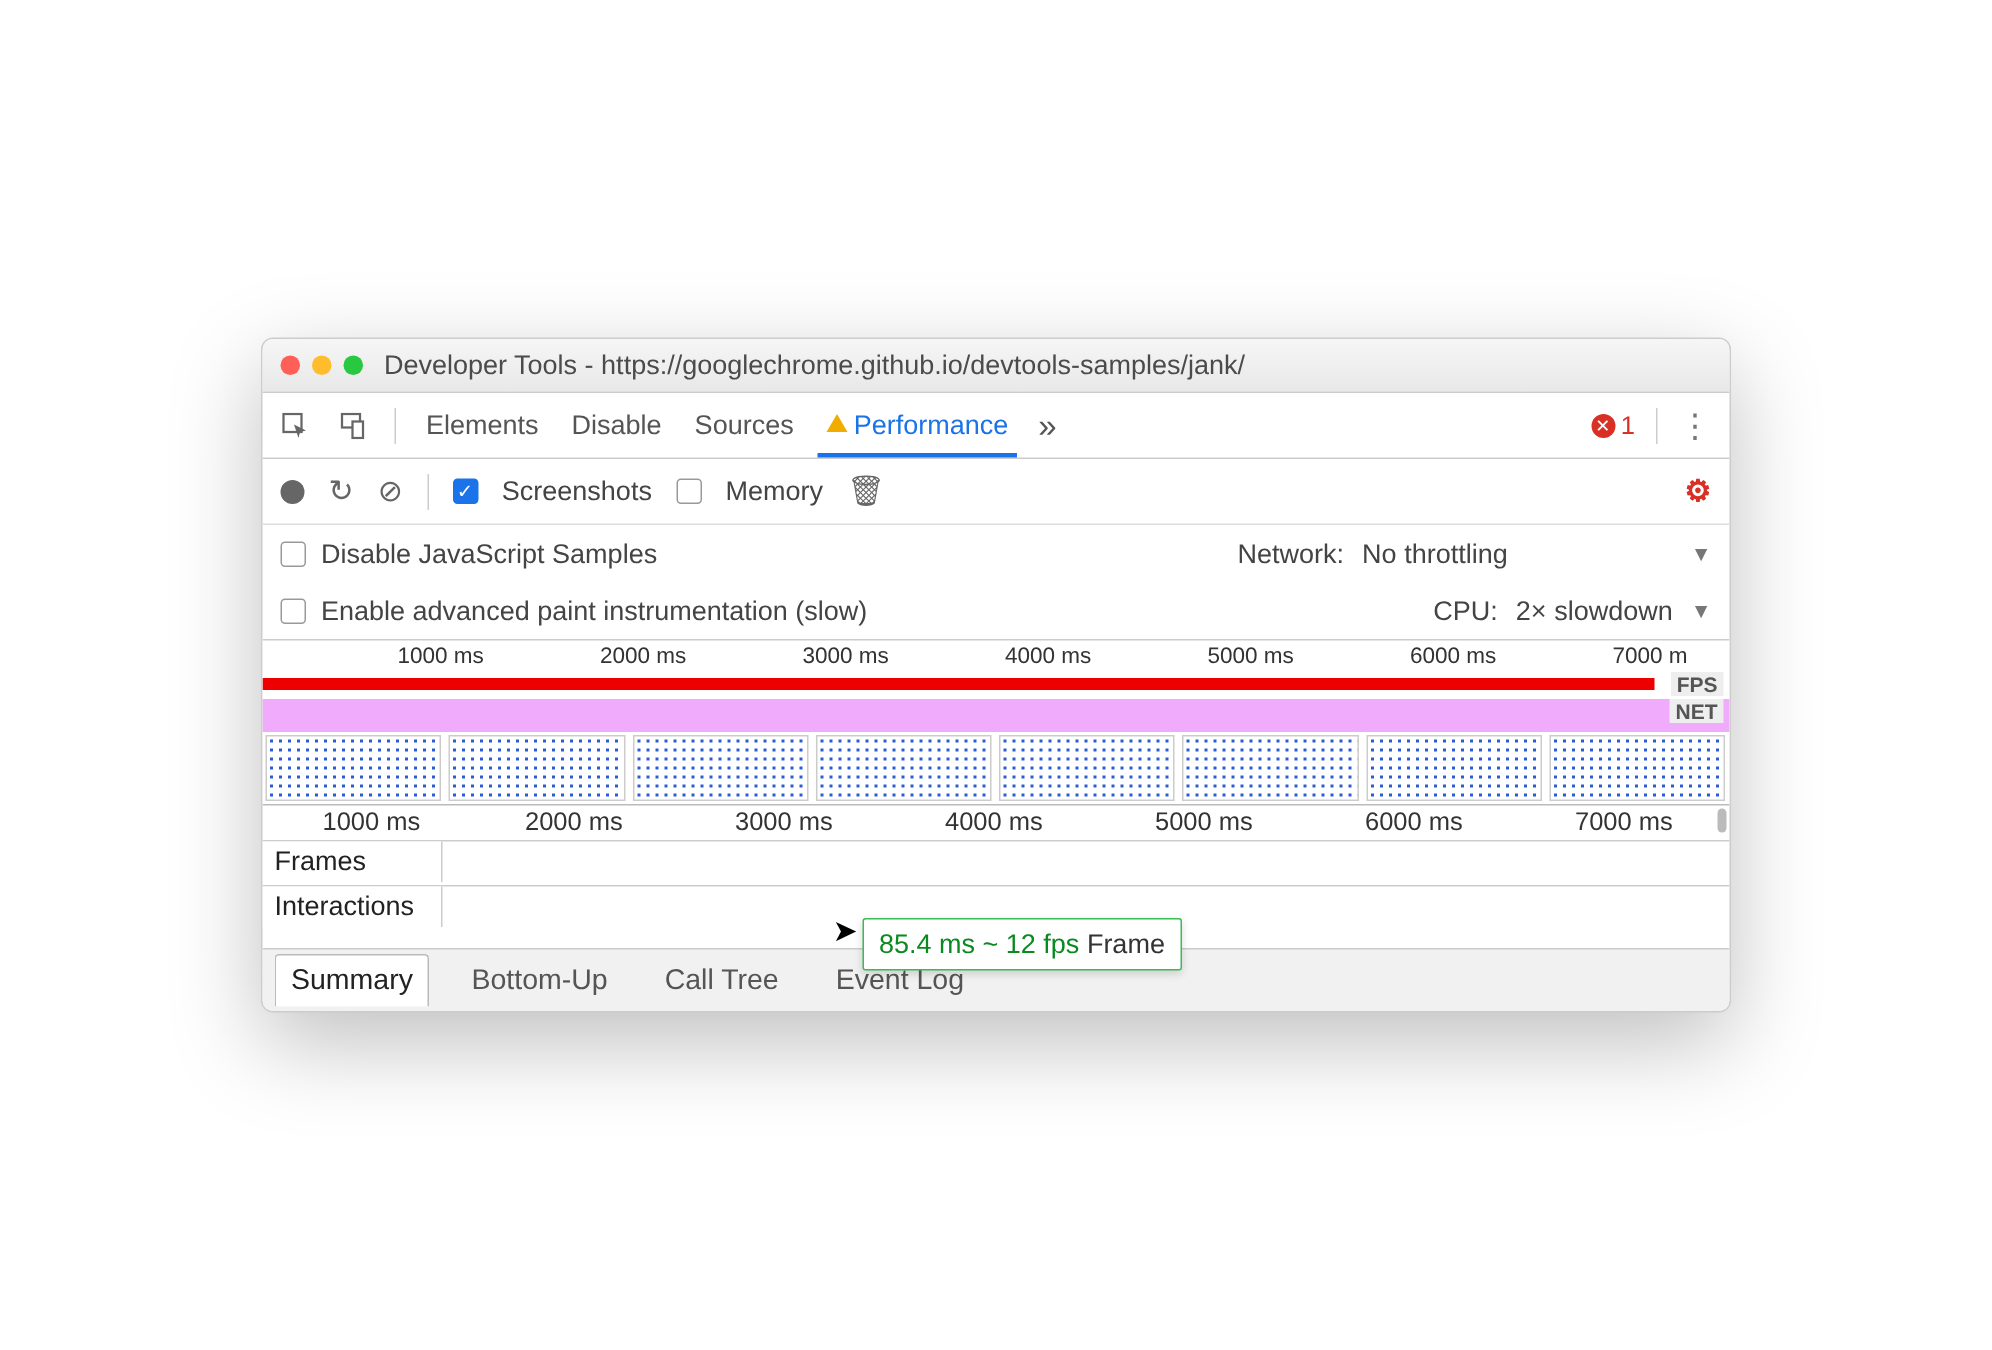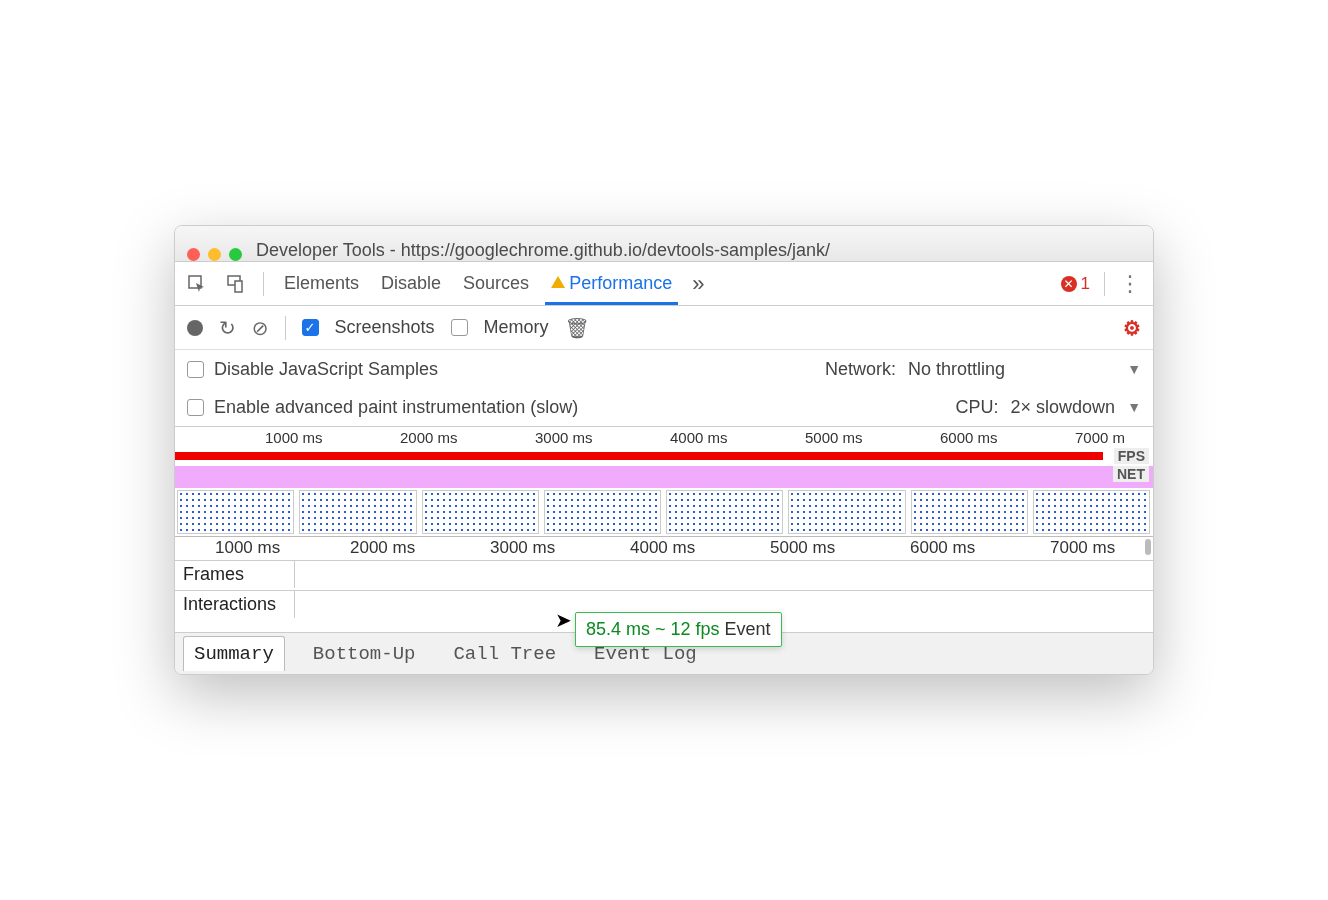--- a/index.html
+++ b/index.html
@@ -18,21 +18,21 @@
     border-radius: 8px;
     box-shadow: 0 20px 60px rgba(0,0,0,0.25);
     overflow: hidden;
     border: 1px solid #ccc;
   }
   .titlebar {
     height: 36px;
     background: linear-gradient(#f6f6f6,#e8e8e8);
     border-bottom: 1px solid #ccc;
     display: flex;
-    align-items: flex-end;
+    align-items: center;
     padding: 0 12px;
     gap: 8px;
   }
   .traffic { display: flex; gap: 8px; }
   .traffic span { width: 13px; height: 13px; border-radius: 50%; display: block; }
   .t-red{background:#ff5f57;} .t-yel{background:#ffbd2e;} .t-grn{background:#28c940;}
   .title { font-size: 18px; color:#4b4b4b; margin-left: 6px; white-space: nowrap; overflow:hidden;}
   .tabbar {
     height: 44px;
     border-bottom: 1px solid #ccc;
@@ -83,21 +83,21 @@
   .track-body{flex:1;position:relative;}
   .frames-fill{position:absolute;inset:2px 6px;display:flex;gap:2px;}
   .frames-fill span{flex:1;background:#cde8cc;}
   .tooltip{
     position:absolute;left:400px;top:24px;background:#fff;border:1px solid #3cba54;padding:6px 10px;
     font-size:18px;color:#333;border-radius:2px;box-shadow:0 2px 6px rgba(0,0,0,0.15);white-space:nowrap;
   }
   .tooltip .grn{color:#0a8a20;}
   .cursor-arrow{position:absolute;left:380px;top:20px;font-size:20px;color:#000;pointer-events:none;}
   .bottom-tabs{height:42px;border-top:1px solid #ccc;background:#f1f1f1;display:flex;align-items:center;padding:0 8px;gap:18px;font-size:19px;color:#555;}
-  .bottom-tabs .btab{padding:6px 10px;cursor:pointer;font-family:Liberation Mono, monospace;}
+  .bottom-tabs .btab{padding:6px 10px;cursor:pointer;}
   .bottom-tabs .btab.active{background:#fff;border:1px solid #bbb;border-bottom:none;color:#222;border-radius:3px 3px 0 0;}
   .scroll-thumb{position:absolute;right:2px;top:2px;width:6px;height:16px;background:#bbb;border-radius:3px;}
 </style>
 </head>
 <body>
 
 <div class="window">
 
   <div class="titlebar">
     <div class="traffic">
@@ -285,21 +285,21 @@
           <span></span>
           <span></span>
           <span></span>
           <span></span>
           <span></span>
           <span></span>
       </div>
       <span class="cursor-arrow">➤</span>
       <div class="tooltip">
         <span class="grn">85.4 ms ~ 12 fps</span>
-        <span>Event</span>
+        <span>Frame</span>
       </div>
     </div>
   </div>
 
   <div class="track" style="height:42px;flex-direction:column;">
     <div class="track-label">Interactions</div>
     <div class="track-body"></div>
   </div>
 
   <div class="bottom-tabs">

